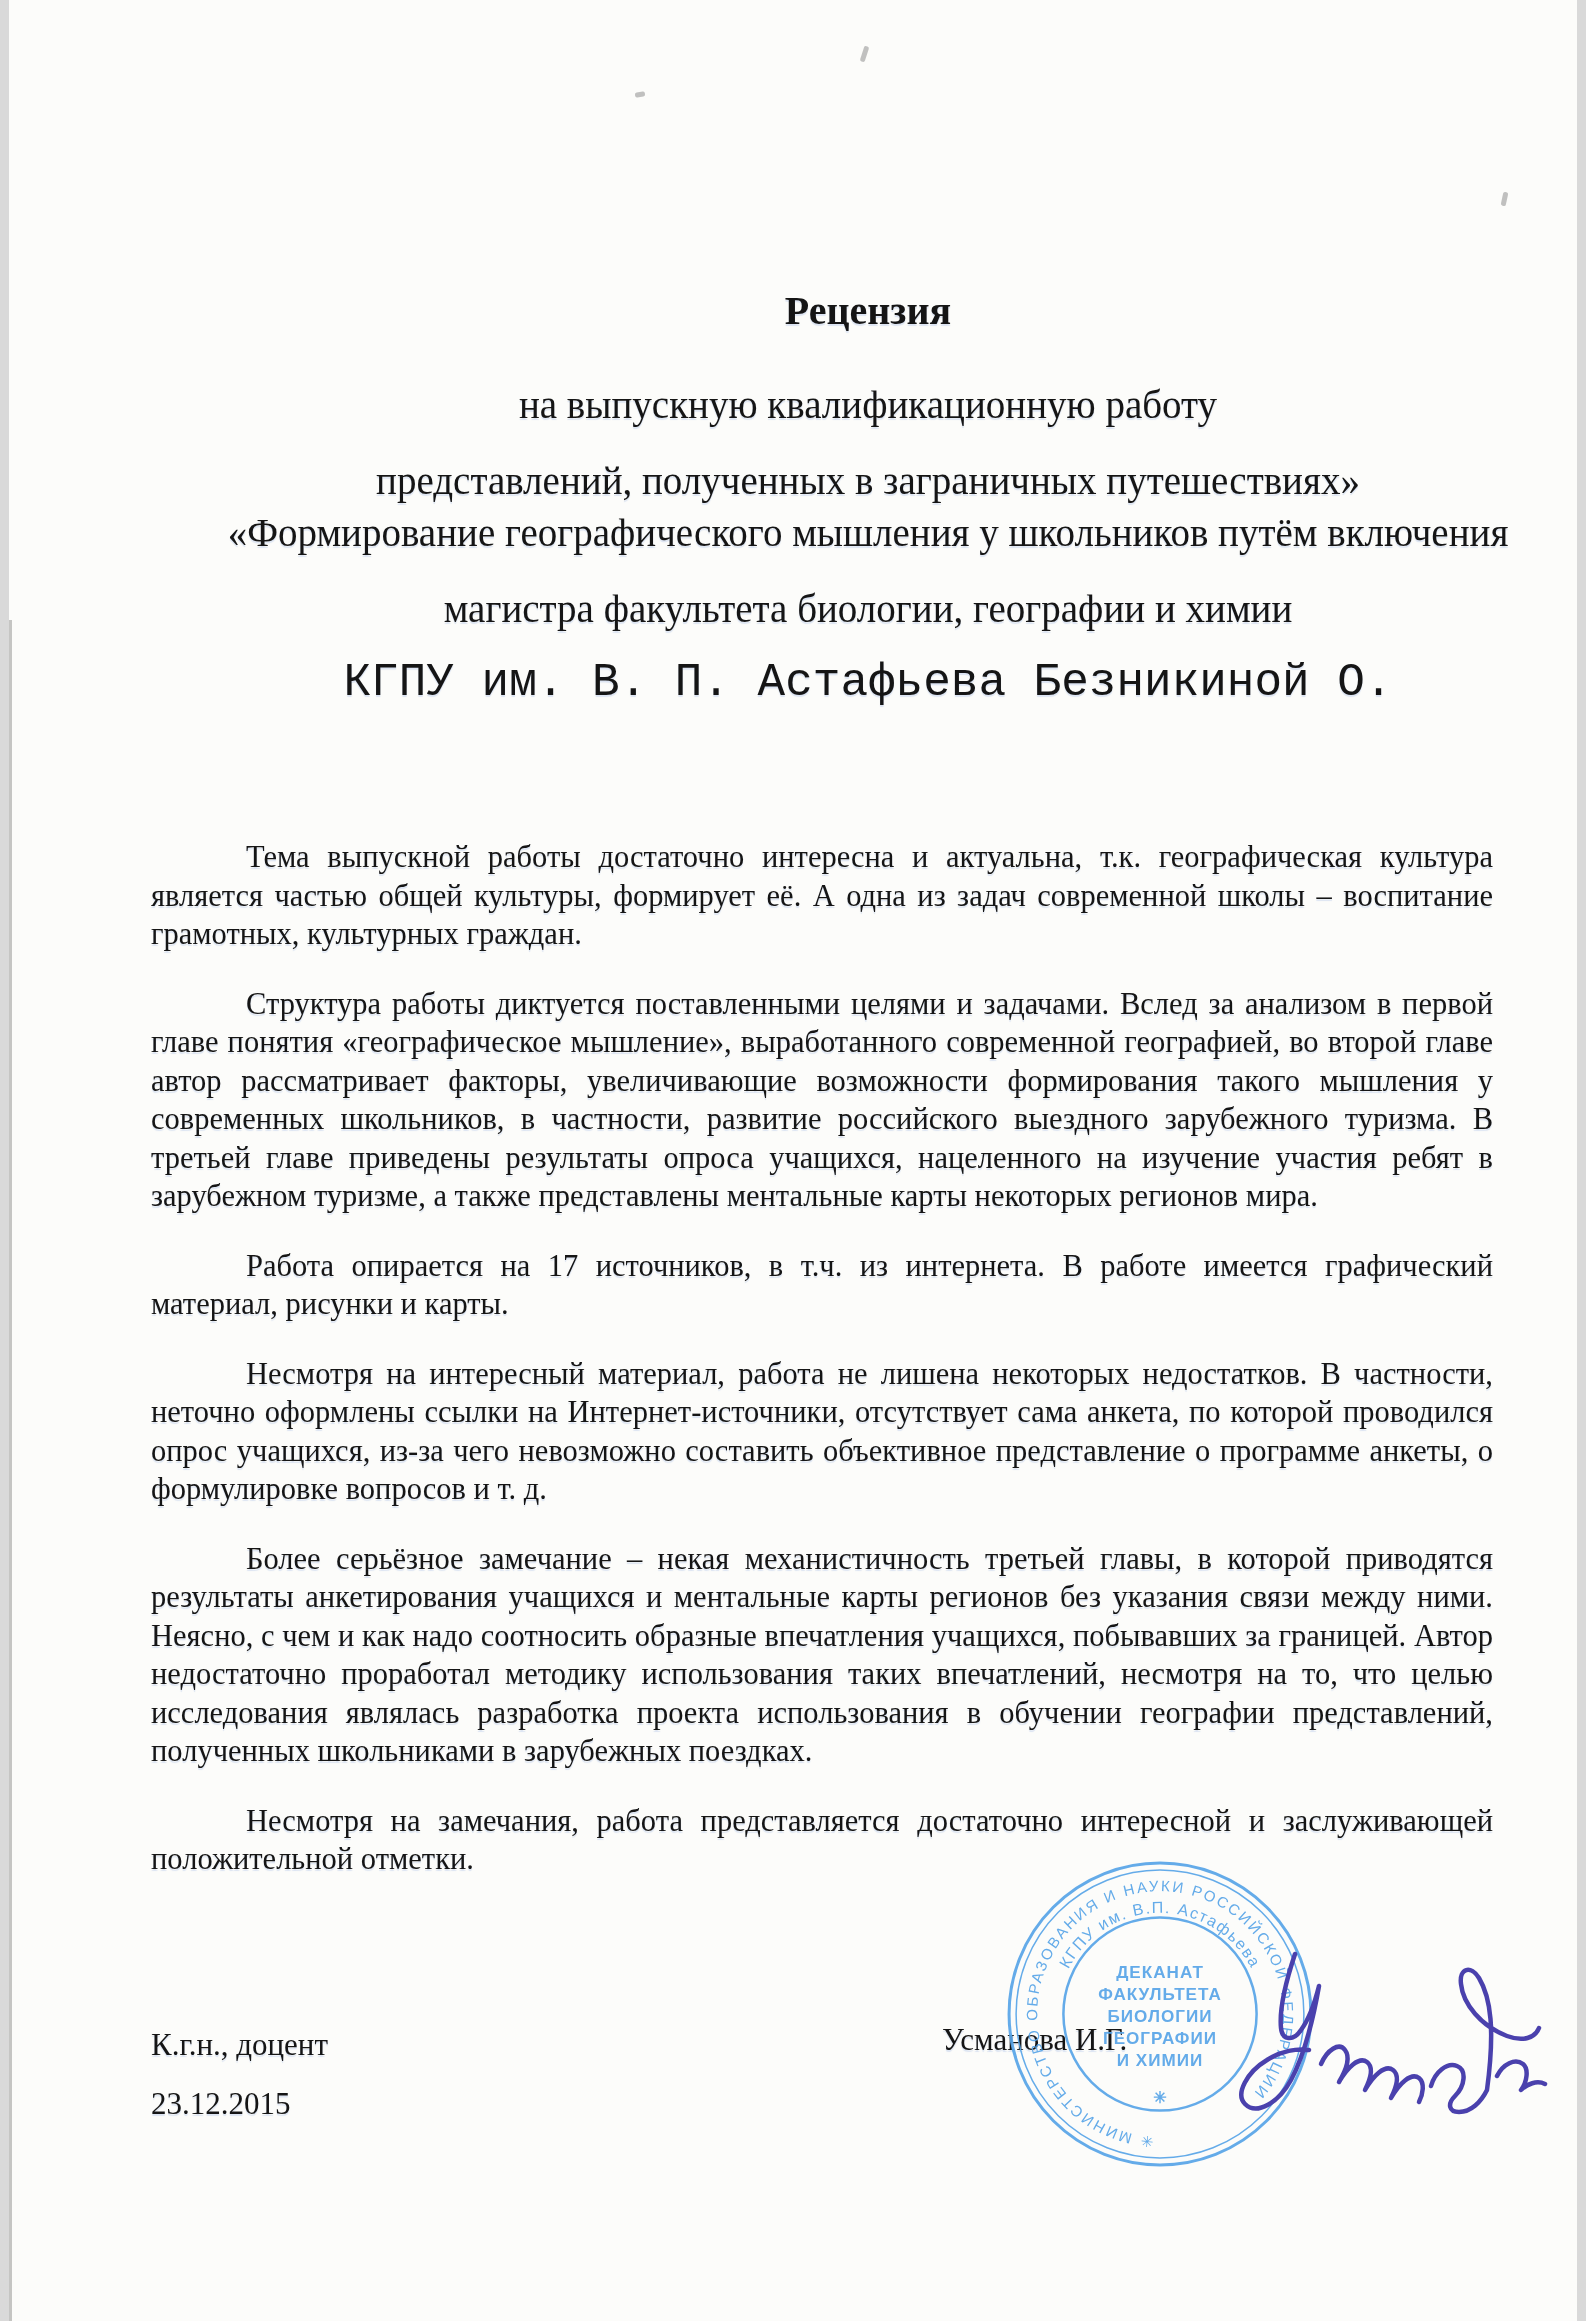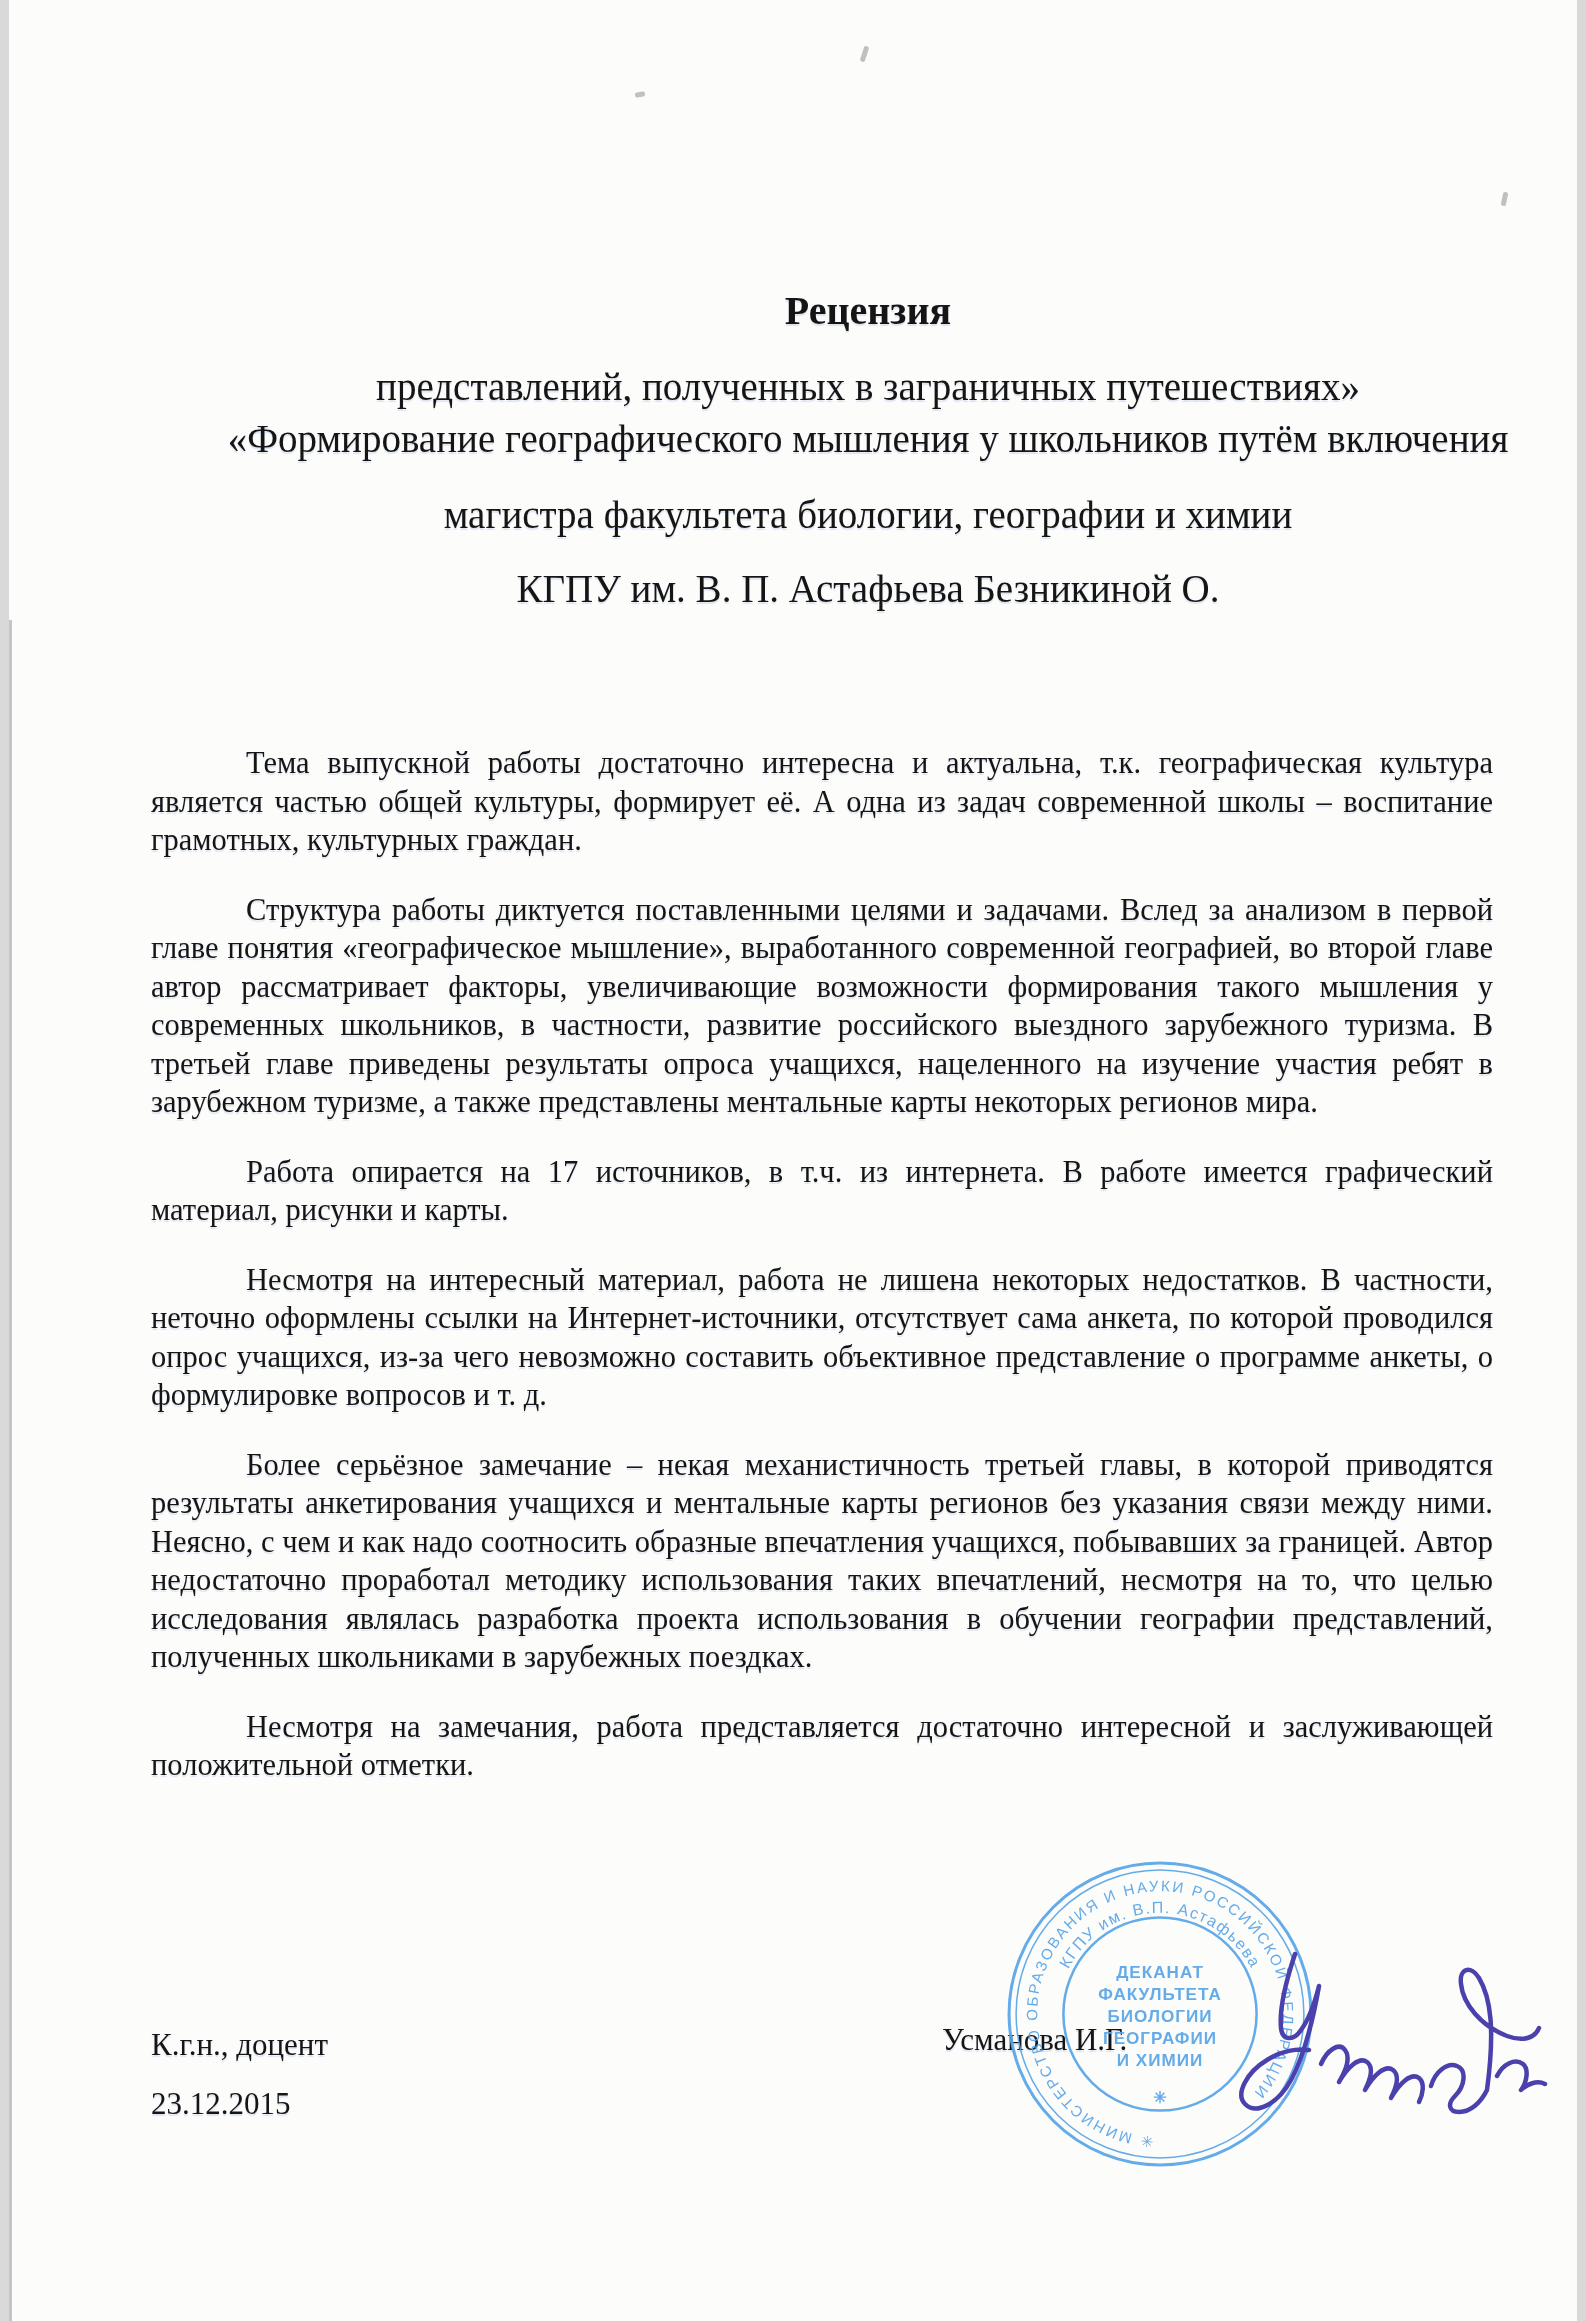--- a/index.html
+++ b/index.html
@@ -17,21 +17,21 @@
   
   .heading-block {
     padding-top:287px;
     padding-left:150px;
     text-align:center;
   }
   .doc-title   { font-size:40px; font-weight:bold; line-height:48px; margin:0; }
   .doc-subtitle{ font-size:39px; line-height:48px; margin:46px 0 0 0; }
   .work-title  { font-size:39px; line-height:52px; margin:26px 0 0 0; }
   .degree-line { font-size:39px; line-height:48px; margin:26px 0 18px 0; }
-  .univ-line   { font-size:39px; line-height:48px; margin:26px 0 0 0; }
+  .univ-line   { font-size:46px; line-height:48px; margin:26px 0 0 0;font-family:Liberation Mono, monospace; }
 
   
   .body-block {
     margin:131px 84px 0 142px;
   }
   .body-block p {
     font-size:30.5px;
     line-height:38.5px;
     text-align:justify;
     text-indent:95px;
@@ -73,20 +73,21 @@
   .speck-2 { left:626px; top:92px;  width:10px; height:5px;  transform:rotate(-8deg); }
   .speck-3 { left:1493px; top:192px; width:5px; height:14px; transform:rotate(12deg); }
 </style>
 </head>
 <body>
 
 <div class="page">
 
   <div class="heading-block doc-text">
     <div class="doc-title">Рецензия</div>
+    <div class="doc-subtitle">на выпускную квалификационную работу</div>
     <div class="work-title">
       <div>представлений, полученных в заграничных путешествиях»</div>
       <div>«Формирование географического мышления у школьников путём включения</div>
     </div>
     <div class="degree-line">магистра факультета биологии, географии и химии</div>
     <div class="univ-line">КГПУ им. В. П. Астафьева  Безникиной О.</div>
   </div>
 
   <div class="body-block doc-text">
     <p>Тема выпускной работы достаточно интересна и актуальна, т.к. географическая культура является частью общей культуры, формирует её. А одна из задач современной школы – воспитание грамотных, культурных граждан.</p>

